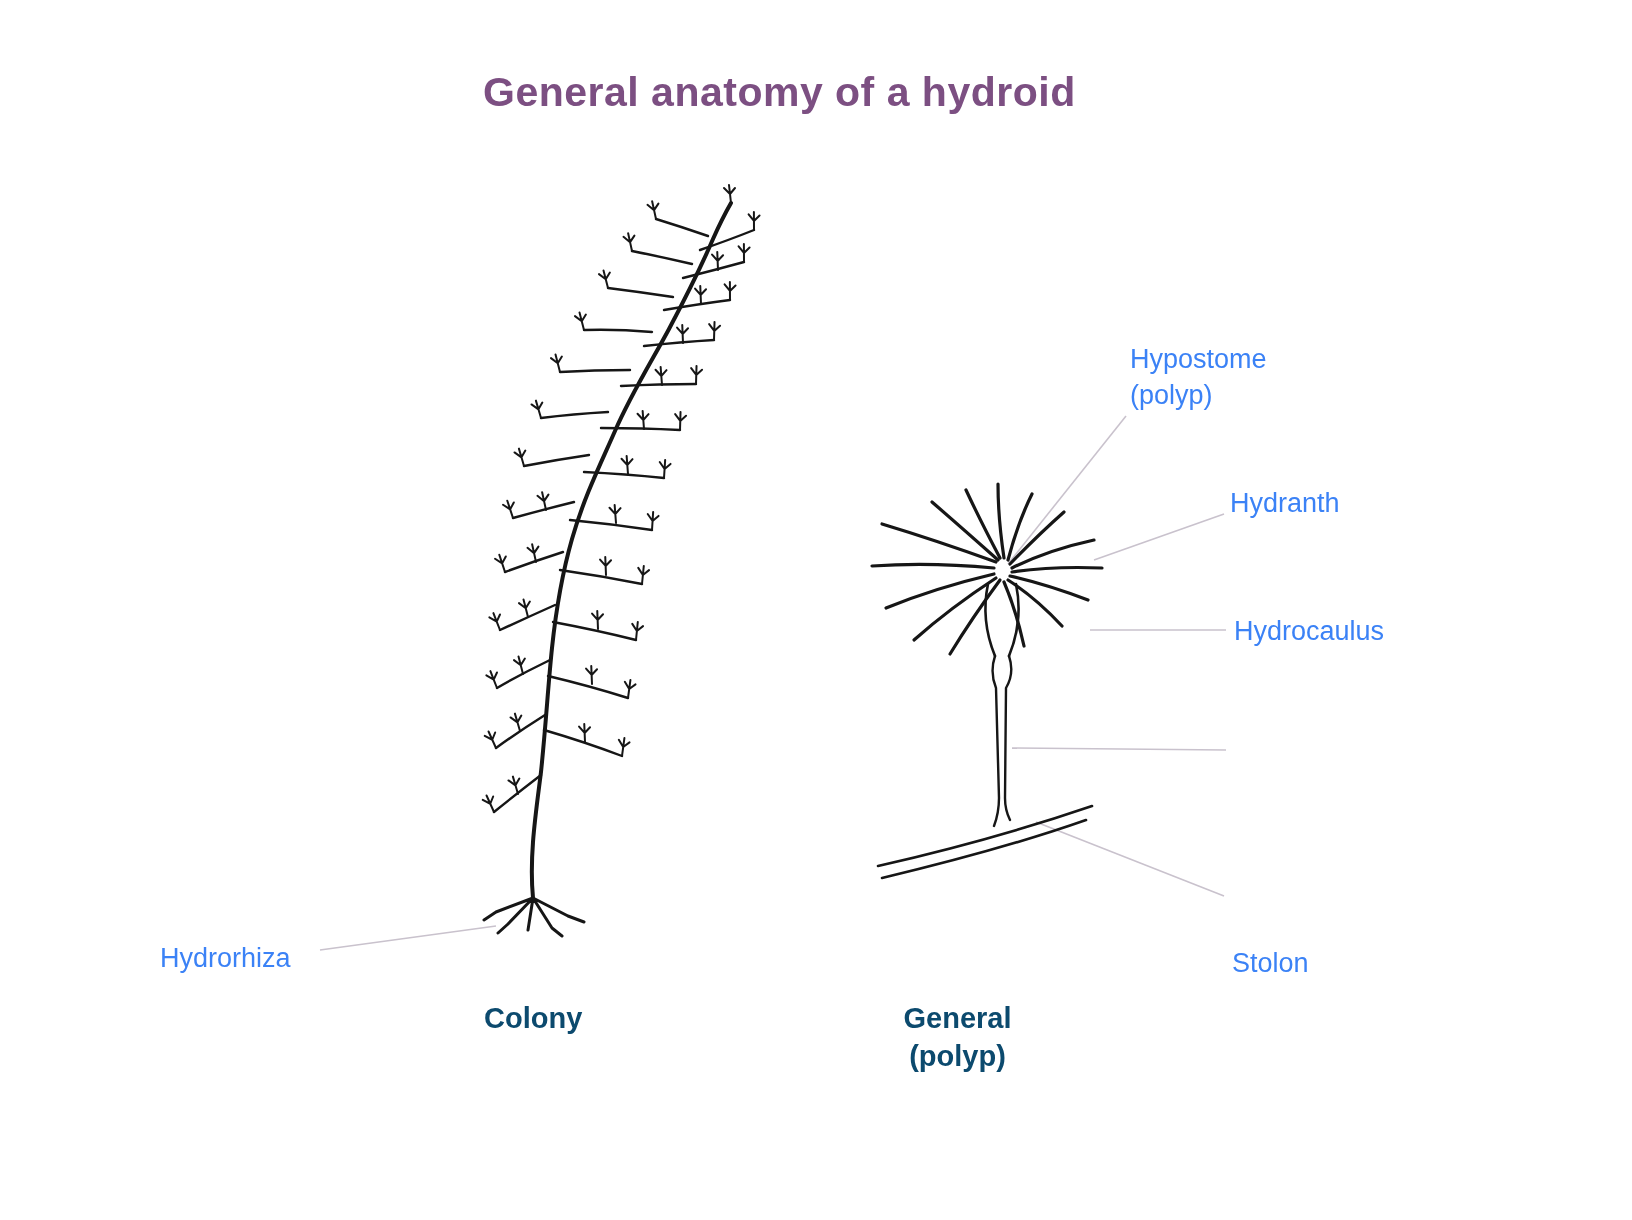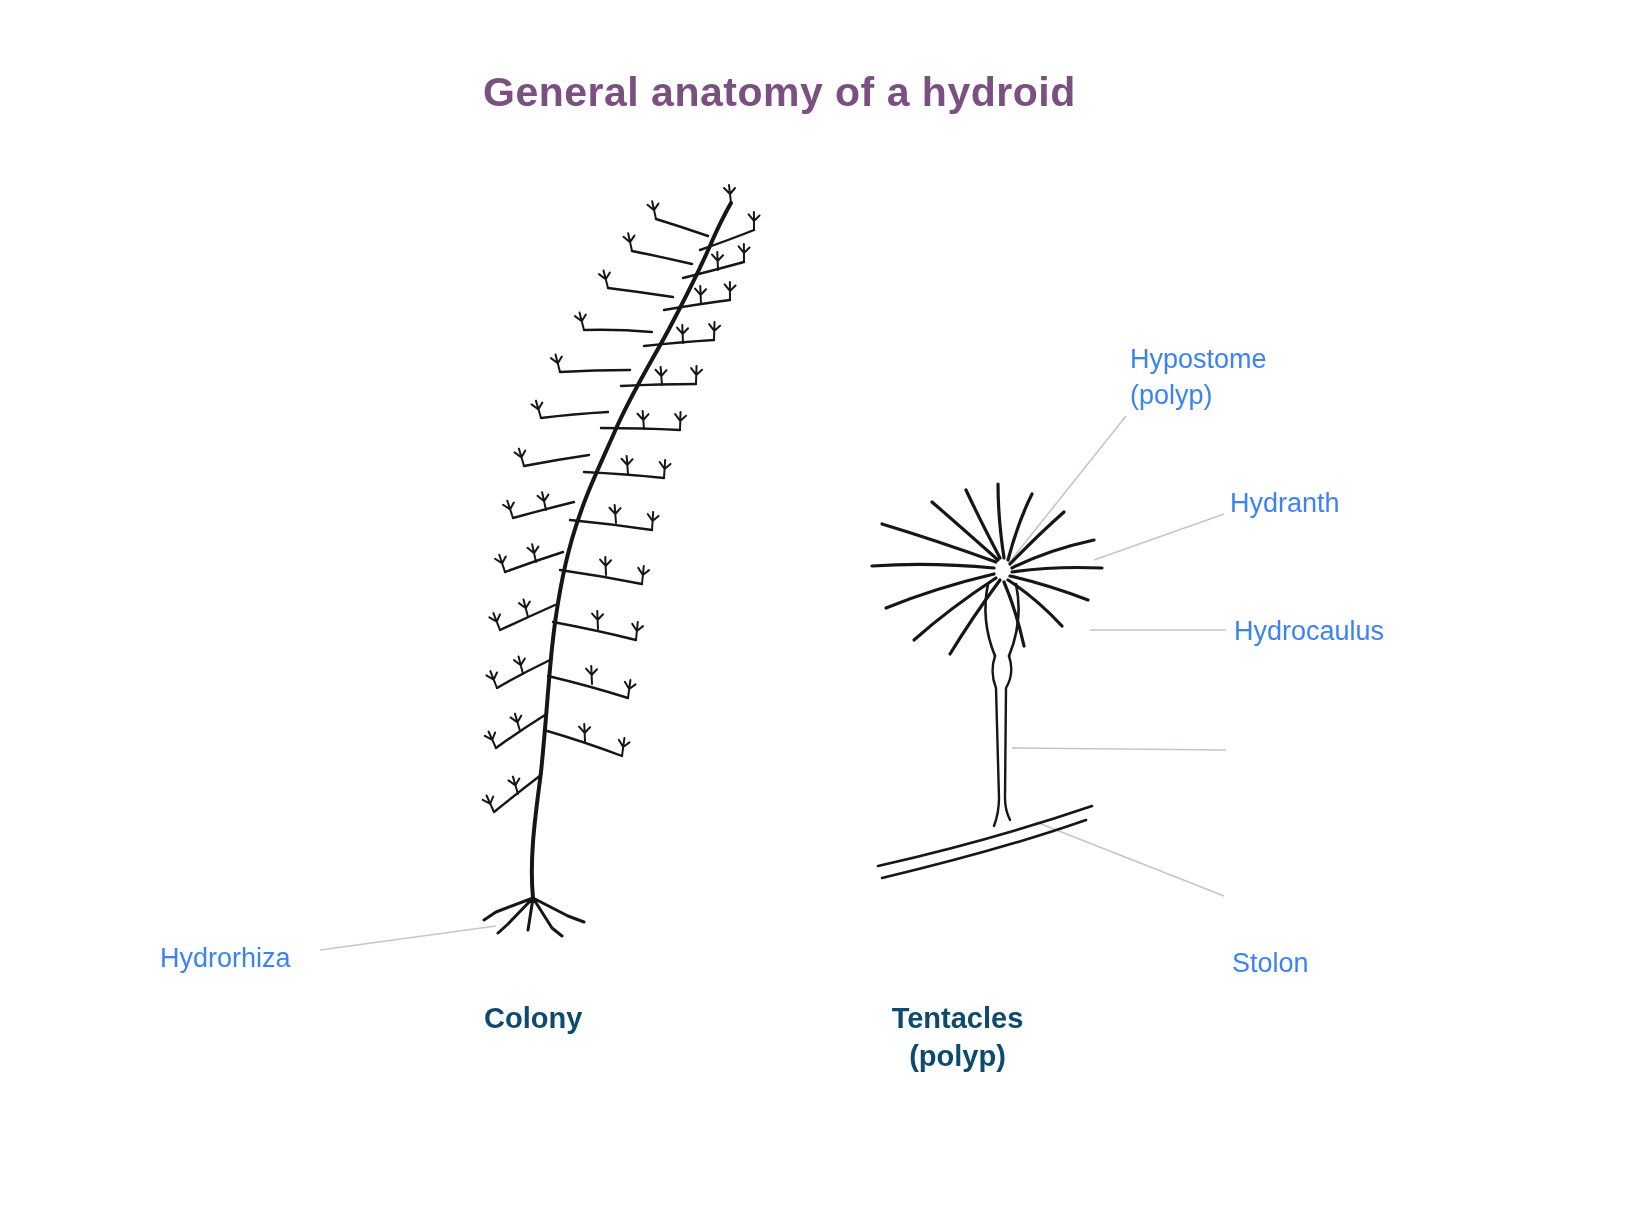--- a/index.html
+++ b/index.html
@@ -209,17 +209,17 @@
 
   <div class="part-label lbl-stolon">
     <span>Stolon</span>
   </div>
 
   <div class="caption cap-colony">
     <span>Colony</span>
   </div>
 
   <div class="caption centered cap-hydranth">
-    <div>Tentacles</div>
+    <div>General</div>
     <div>(polyp)</div>
   </div>
 
 </div>
 
 </body></html>

